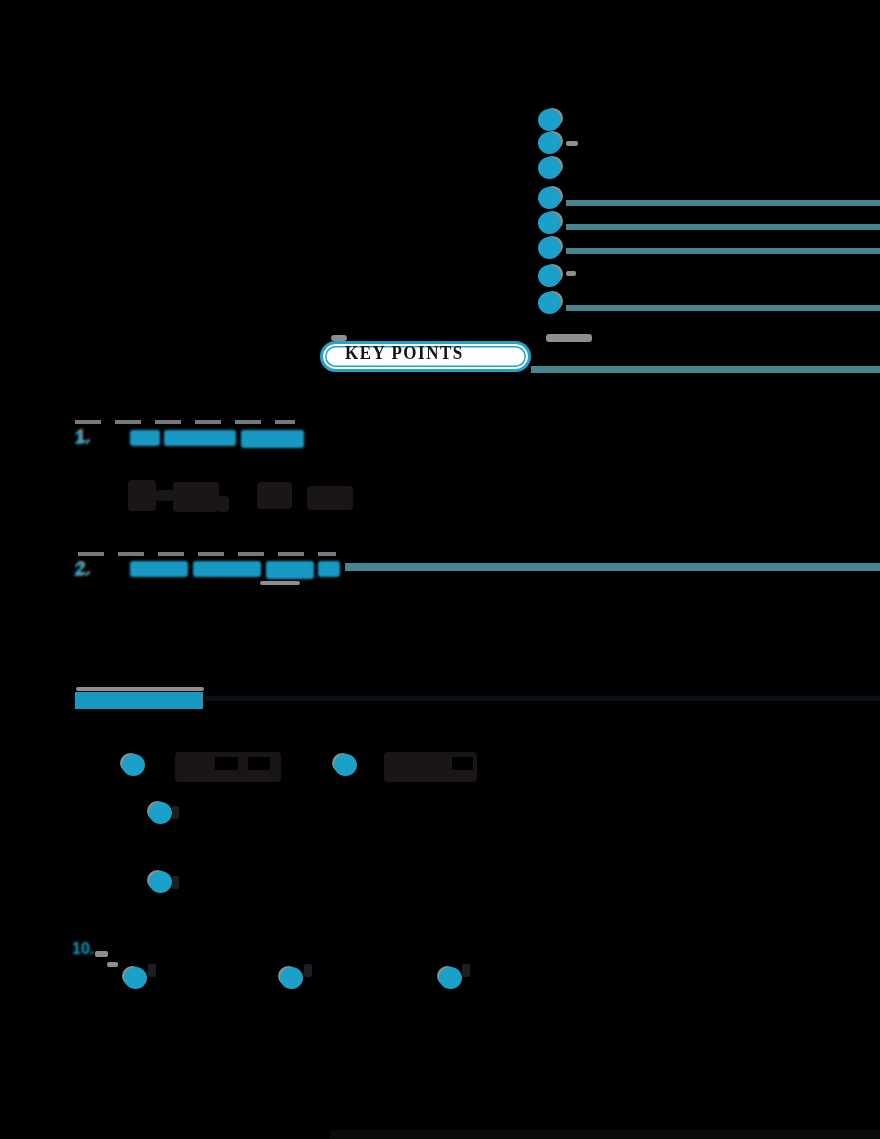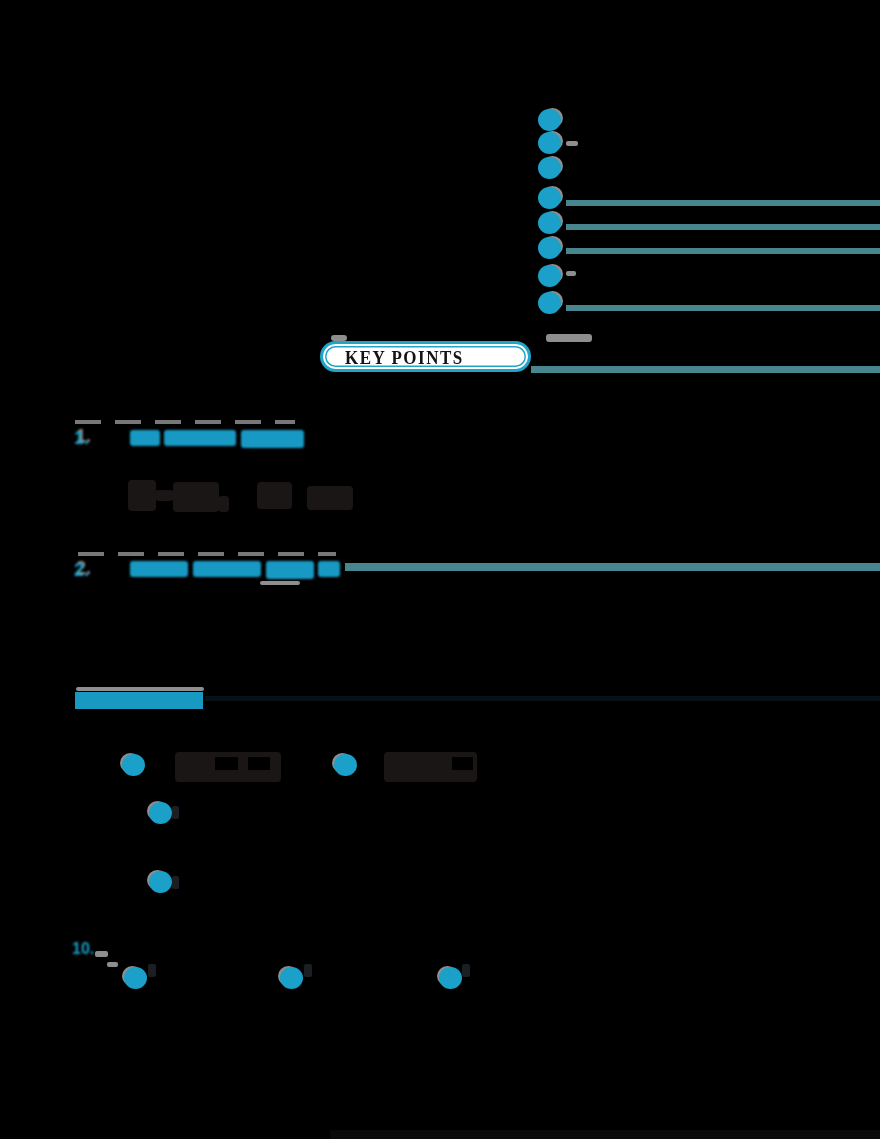--- a/index.html
+++ b/index.html
@@ -13,21 +13,21 @@
   .bullet.l{box-shadow:-3px -2px 0 -1px #8E8E8E;}
 
   
   .rule{background:#47858F;height:6px;filter:blur(.3px);}
 
   
   .pill-shadow{background:#8E8E8E;border-radius:3px;}
   .pill{box-sizing:border-box;width:211px;height:31px;background:#fff;
         border:3px solid #22A4C9;border-radius:16px;
         box-shadow:inset 0 0 0 2px #fff, inset 0 0 0 3.5px #22A4C9;
-        display:flex;align-items:flex-end;}
+        display:flex;align-items:flex-start;}
   .pill span{font-family:"Liberation Serif", serif;font-weight:bold;
         font-size:17px;letter-spacing:1.5px;color:#141414;padding-left:22px;
         transform:scaleY(1.05);}
 
   
   .secnum{color:#1BA0C9;font-weight:bold;font-size:18px;filter:blur(1px);
           text-shadow:2px -2px 0 #8E8E8E;}
   .wordmass{background:#1899C4;border-radius:3px;height:16px;filter:blur(.8px);}
   .shadowdash{height:4px;
      background:repeating-linear-gradient(90deg,#8E8E8E 0 26px,transparent 26px 40px);

